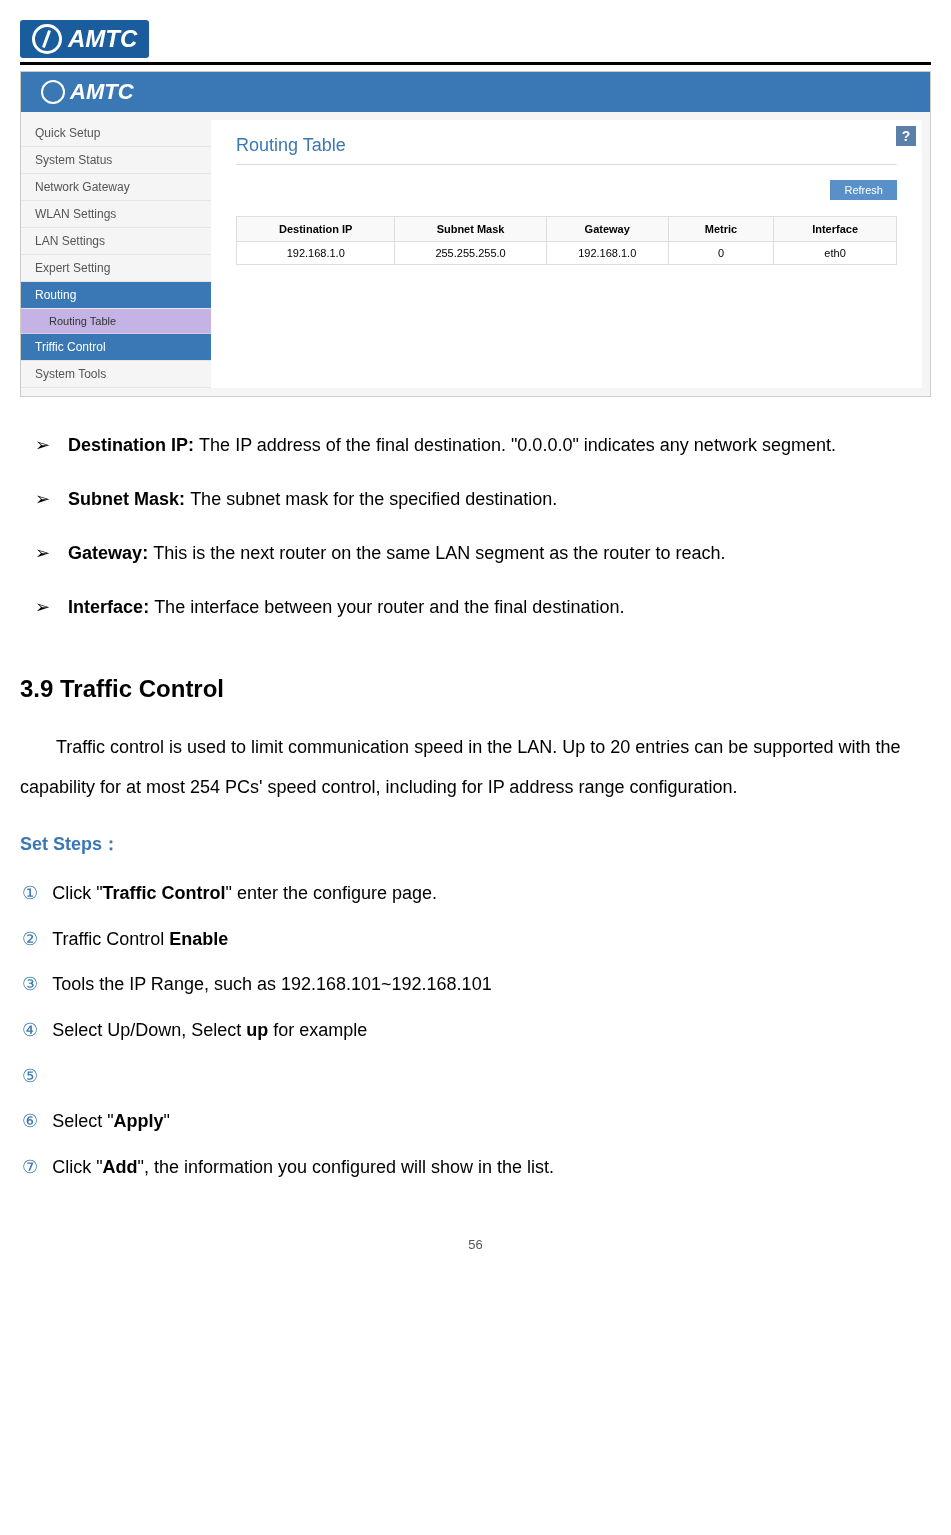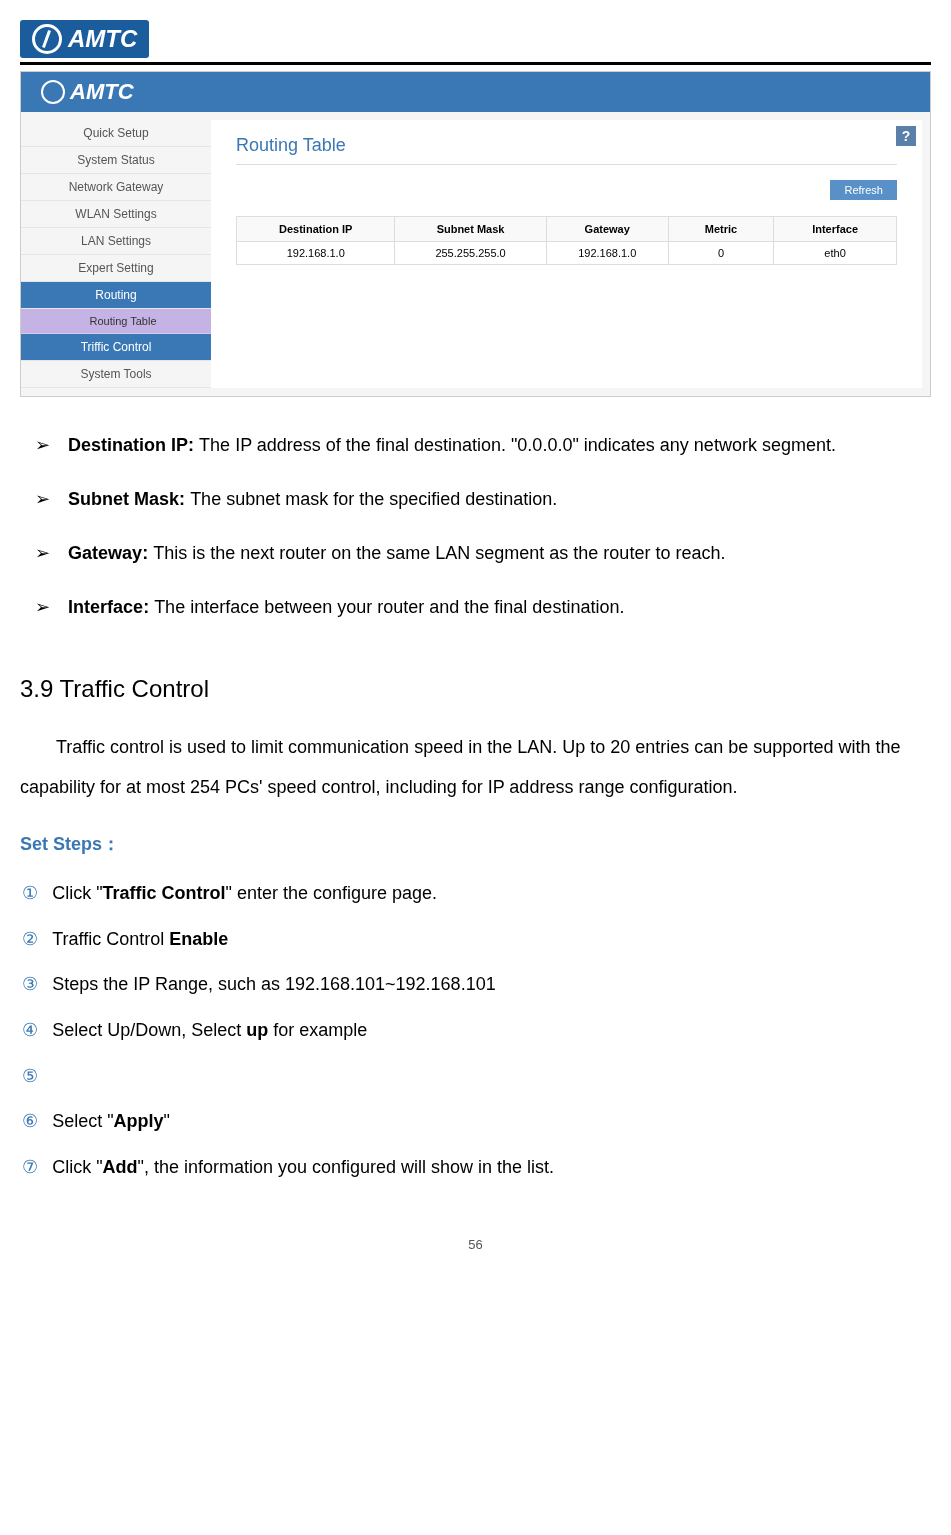--- a/index.html
+++ b/index.html
@@ -80,21 +80,20 @@
     }
     .screenshot-body {
       display: flex;
       background: #f5f5f5;
       min-height: 280px;
     }
     .sidebar {
       width: 190px;
       background: #f5f5f5;
       padding: 8px 0;
-      text-align: center;
     }
     .sidebar-item {
       padding: 6px 14px;
       font-size: 12px;
       color: #555;
       border-bottom: 1px solid #e5e5e5;
       cursor: pointer;
     }
     .sidebar-item.expanded {
       background: #3a78b5;
@@ -182,21 +181,21 @@
       flex-shrink: 0;
     }
     .bullet-text {
       text-align: justify;
     }
     .bullet-text .bold {
       font-weight: bold;
     }
     .section-heading {
       font-size: 24px;
-      font-weight: normal;
+      font-weight: bold;
       margin-top: 50px;
       margin-bottom: 25px;
     }
     .paragraph {
       font-size: 18px;
       line-height: 2.2;
       text-indent: 36px;
       margin-bottom: 25px;
     }
     .set-steps-heading {
@@ -319,21 +318,21 @@
     <li class="step-item">
       <span class="step-num">①</span>
       <span><span>Click "</span><b>Traffic Control</b><span>" enter the configure page.</span></span>
     </li>
     <li class="step-item">
       <span class="step-num">②</span>
       <span><span>Traffic Control </span><b>Enable</b><span></span></span>
     </li>
     <li class="step-item">
       <span class="step-num">③</span>
-      <span><span>Steps the IP Range, such as 192.168.101~192.168.101</span><b></b><span></span></span>
+      <span><span>Tools the IP Range, such as 192.168.101~192.168.101</span><b></b><span></span></span>
     </li>
     <li class="step-item">
       <span class="step-num">④</span>
       <span><span>Select Up/Down, Select </span><b>up</b><span> for example</span></span>
     </li>
     <li class="step-item">
       <span class="step-num">⑤</span>
     </li>
     <li class="step-item">
       <span class="step-num">⑥</span>

